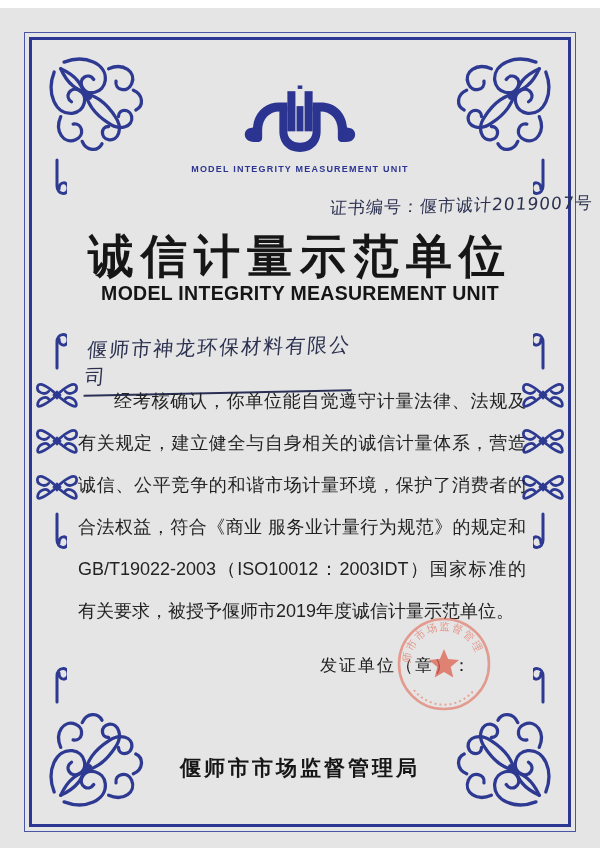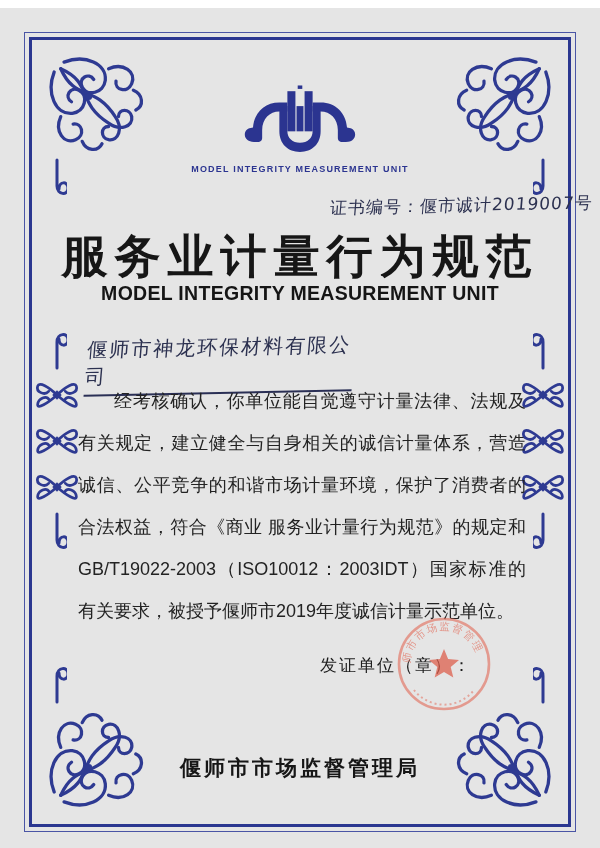--- a/index.html
+++ b/index.html
@@ -180,21 +180,21 @@
         <path d="M74,56 h14 v44 c0,12 9,20 22,20 c13,0 22,-8 22,-20 v-44 h14 v44 c0,22 -15,36 -36,36 c-21,0 -36,-14 -36,-36 z"></path>
 
         <rect x="106" y="20" width="8" height="6"></rect>
       </g>
     </svg>
     <div class="logo-caption">MODEL INTEGRITY MEASUREMENT UNIT</div>
   </div>
 
   <div class="cert-no hand">证书编号：偃市诚计2019007号</div>
 
-  <div class="title-cn">服务业计量行为规范</div>
+  <div class="title-cn">诚信计量示范单位</div>
   <div class="title-en">MODEL INTEGRITY MEASUREMENT UNIT</div>
 
   <div class="company hand">偃师市神龙环保材料有限公司</div>
 
   <div class="body-text">经考核确认，你单位能自觉遵守计量法律、法规及有关规定，建立健全与自身相关的诚信计量体系，营造诚信、公平竞争的和谐市场计量环境，保护了消费者的合法权益，符合《商业 服务业计量行为规范》的规定和GB/T19022-2003（ISO10012：2003IDT）国家标准的有关要求，被授予偃师市2019年度诚信计量示范单位。</div>
 
   <div class="issuer-line">发证单位（章）：</div>
 
   <svg class="seal" viewBox="0 0 112 118">
     <defs>

